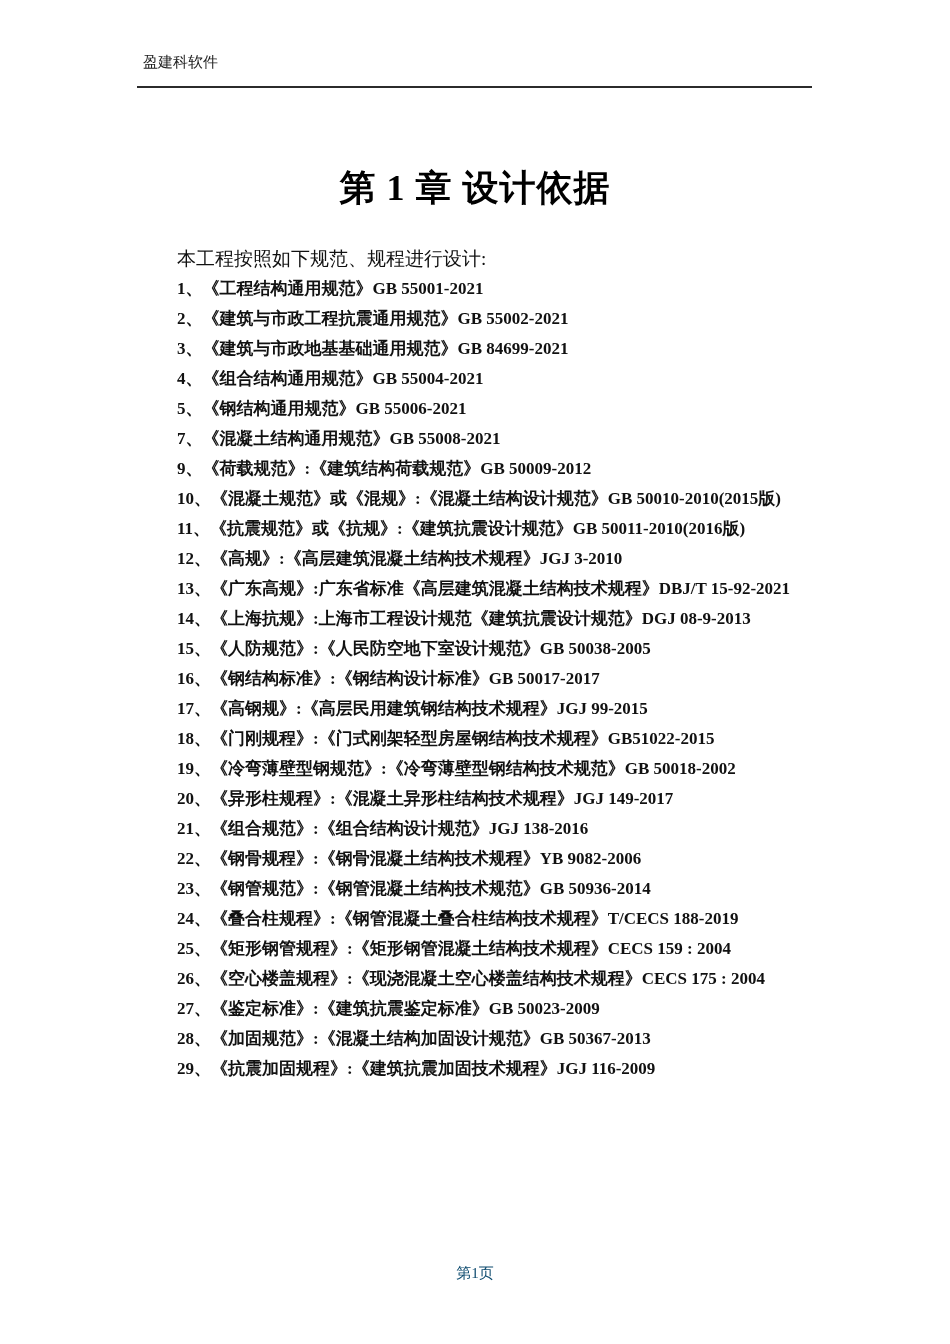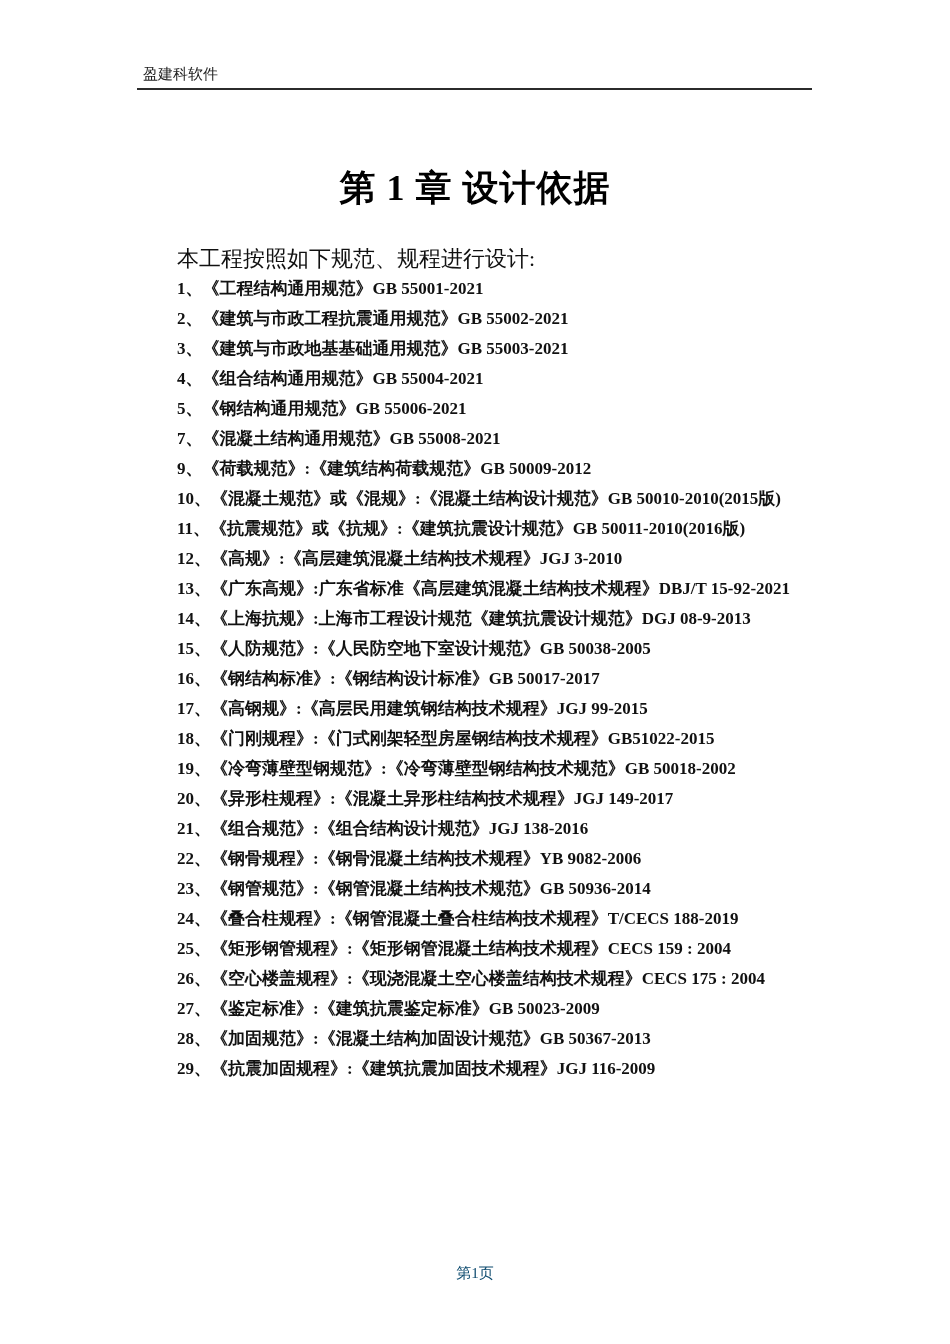--- a/index.html
+++ b/index.html
@@ -11,24 +11,24 @@
     position: relative;
     width: 950px;
     height: 1344px;
     background: #ffffff;
     font-family: "Liberation Serif", "DejaVu Serif", serif;
     color: #111111;
     overflow: hidden;
   }
   .doc-header {
     position: absolute;
-    top: 64px;
+    top: 52px;
     left: 137px;
     width: 675px;
-    padding-bottom: 4px;
+    padding-bottom: 14px;
     border-bottom: 2px solid #2b2b2b;
     font-size: 15px;
     line-height: 20px;
     color: #222222;
   }
   .doc-header .company-name {
     padding-left: 6px;
   }
   .chapter-title {
     position: absolute;
@@ -41,21 +41,21 @@
     color: #000000;
     letter-spacing: 1px;
     white-space: nowrap;
   }
   .chapter-title.c1 { top: 166px; }
   .chapter-title.c2 { top: 1163px; }
   .intro {
     position: absolute;
     top: 244px;
     left: 177px;
-    font-size: 22px;
+    font-size: 19px;
     line-height: 30px;
     white-space: nowrap;
   }
   .reg-list {
     position: absolute;
     top: 274px;
     left: 177px;
     width: 700px;
     font-weight: bold;
   }
@@ -86,21 +86,21 @@
     <span class="company-name">盈建科软件</span>
   </div>
 
   <div class="chapter-title c1">第 1 章 设计依据</div>
 
   <div class="intro">本工程按照如下规范、规程进行设计:</div>
 
   <div class="reg-list">
       <div class="list-item">1、《工程结构通用规范》GB 55001-2021</div>
       <div class="list-item">2、《建筑与市政工程抗震通用规范》GB 55002-2021</div>
-      <div class="list-item">3、《建筑与市政地基基础通用规范》GB 55003-2021</div>
+      <div class="list-item">3、《建筑与市政地基基础通用规范》GB 84699-2021</div>
       <div class="list-item">4、《组合结构通用规范》GB 55004-2021</div>
       <div class="list-item">5、《钢结构通用规范》GB 55006-2021</div>
       <div class="list-item">7、《混凝土结构通用规范》GB 55008-2021</div>
       <div class="list-item">9、《荷载规范》:《建筑结构荷载规范》GB 50009-2012</div>
       <div class="list-item">10、《混凝土规范》或《混规》:《混凝土结构设计规范》GB 50010-2010(2015版)</div>
       <div class="list-item">11、《抗震规范》或《抗规》:《建筑抗震设计规范》GB 50011-2010(2016版)</div>
       <div class="list-item">12、《高规》:《高层建筑混凝土结构技术规程》JGJ 3-2010</div>
       <div class="list-item">13、《广东高规》:广东省标准《高层建筑混凝土结构技术规程》DBJ/T 15-92-2021</div>
       <div class="list-item">14、《上海抗规》:上海市工程设计规范《建筑抗震设计规范》DGJ 08-9-2013</div>
       <div class="list-item">15、《人防规范》:《人民防空地下室设计规范》GB 50038-2005</div>

